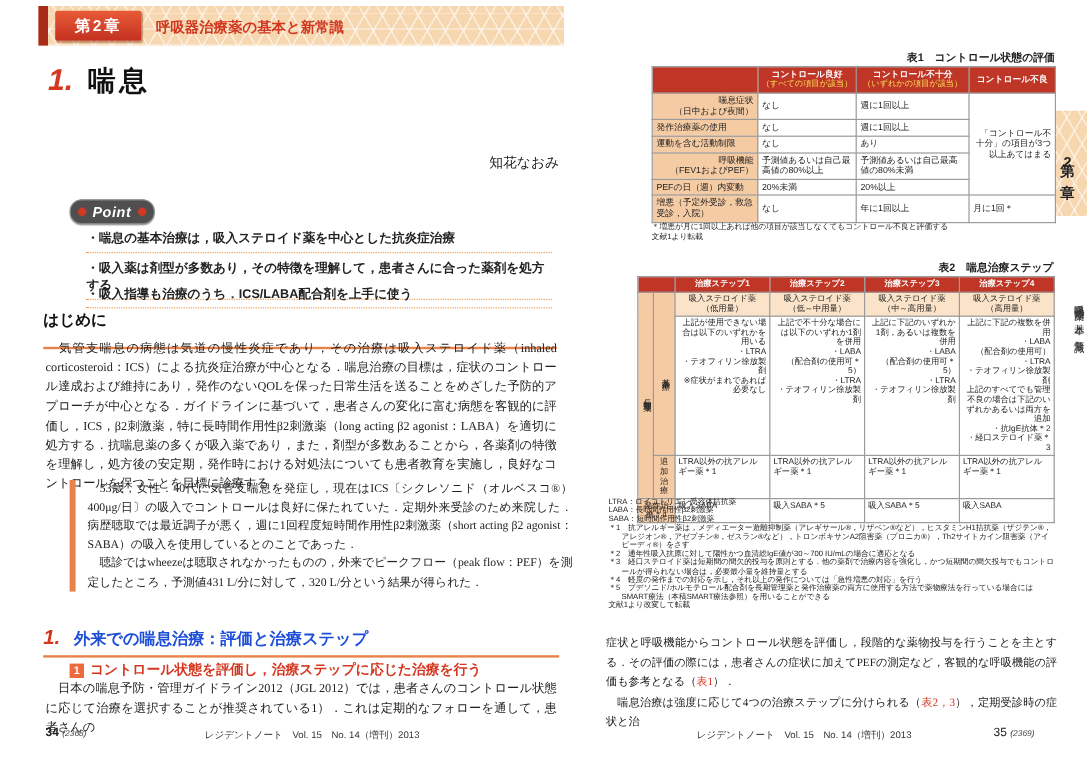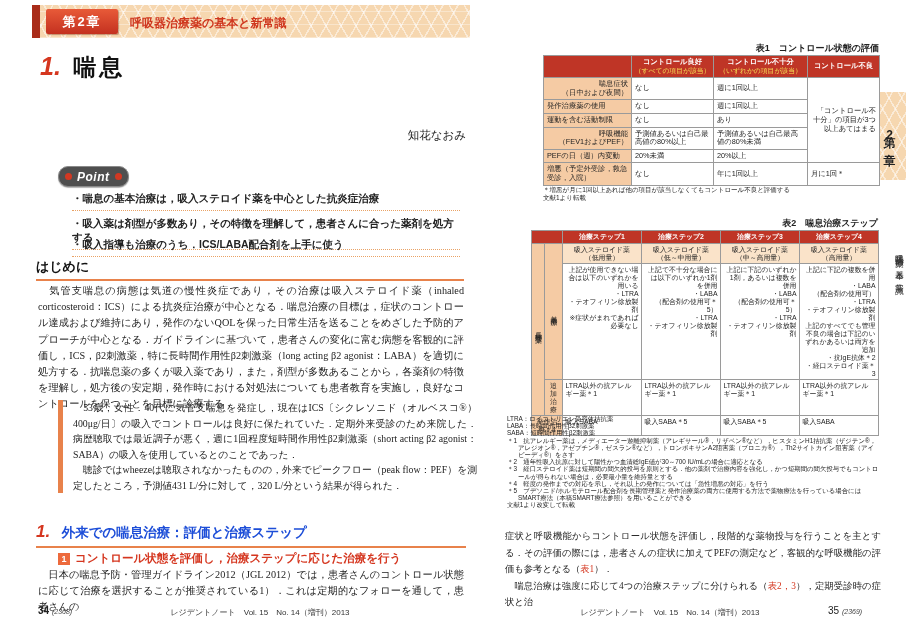--- a/index.html
+++ b/index.html
@@ -36,21 +36,21 @@
   .author{left:40px;top:128px;width:426px;text-align:right;font-size:11.5px;color:#222;}
 
   .point-badge{left:58px;top:166px;height:19px;background:#4f4f4f;border:1px solid #8a8a8a;border-radius:10px;
     display:flex;align-items:center;gap:5px;padding:0 6px;box-shadow:0 1px 1px rgba(0,0,0,.3);}
   .point-badge .dot{width:7px;height:7px;border-radius:50%;background:#d23822;display:inline-block;}
   .point-label{color:#fff;font-weight:bold;font-style:italic;font-size:12px;letter-spacing:.5px;}
   .point-item{left:72px;width:388px;font-size:10.5px;font-weight:bold;color:#222;
     border-bottom:1.5px dotted #e9a265;padding-bottom:4px;}
 
   .h-intro{left:36px;top:258px;width:428px;font-size:13px;font-weight:bold;color:#111;
-    border-bottom:2px solid #e8824b;padding-bottom:3px;}
+    border-bottom:2px solid #e8824b;padding-bottom:13px;}
   .serif{font-family:"Liberation Serif","DejaVu Serif",serif;}
   .intro-para{left:38px;top:283px;width:426px;font-size:10.2px;line-height:16.2px;text-align:justify;color:#222;}
 
   .case-box{left:58px;top:400px;width:404px;border-left:5px solid #e8824b;padding-left:10px;}
   .case-title{font-size:11px;font-weight:bold;color:#222;margin-bottom:2px;}
   .case-para{font-size:9.8px;line-height:15.5px;text-align:justify;color:#222;}
 
   .sec-head{left:36px;top:522px;width:430px;border-bottom:2px solid #e8824b;padding-bottom:4px;}
   .sec-num{color:#d5361f;font-weight:bold;font-style:italic;font-size:17px;margin-right:7px;}
   .sec-title{color:#1d4ed8;font-weight:bold;font-size:13.5px;}

